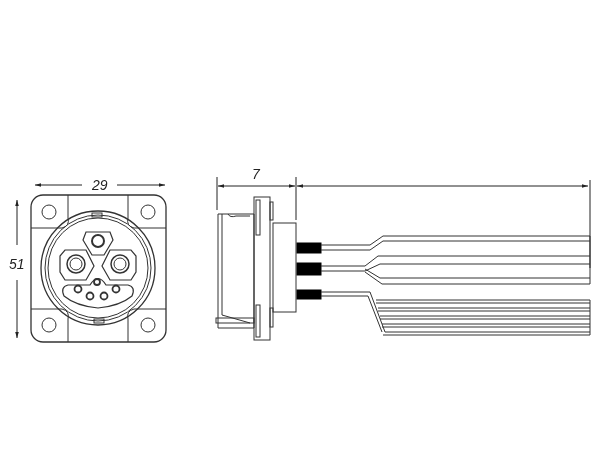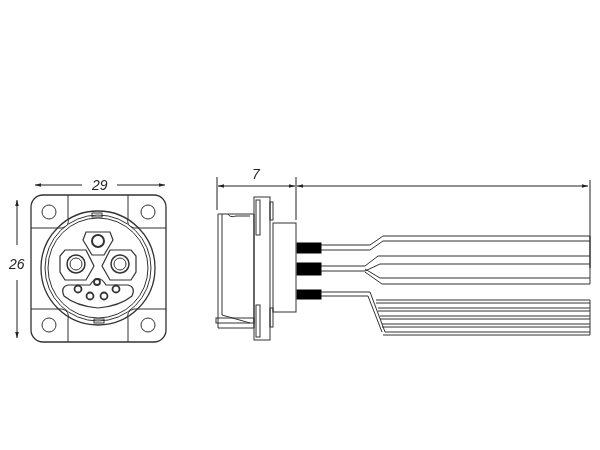--- a/index.html
+++ b/index.html
@@ -117,15 +117,15 @@
       <path d="M380,276 L590,276"></path>
       <path d="M380,279 L590,279"></path>
       <path d="M382,284 L590,284"></path>
       <path d="M382,287 L590,287"></path>
       <path d="M383,295 L590,295"></path>
       <line x1="590" y1="260" x2="590" y2="295"></line>
     </g>
   </svg>
 
   <span class="dim-label" style="left:90px; top:138px;">29</span>
-  <span class="dim-label" style="left:7px; top:217px;">26</span>
+  <span class="dim-label" style="left:7px; top:217px;">51</span>
   <span class="dim-label" style="left:250px; top:127px;">7</span>
 </div>
 
 </body></html>

